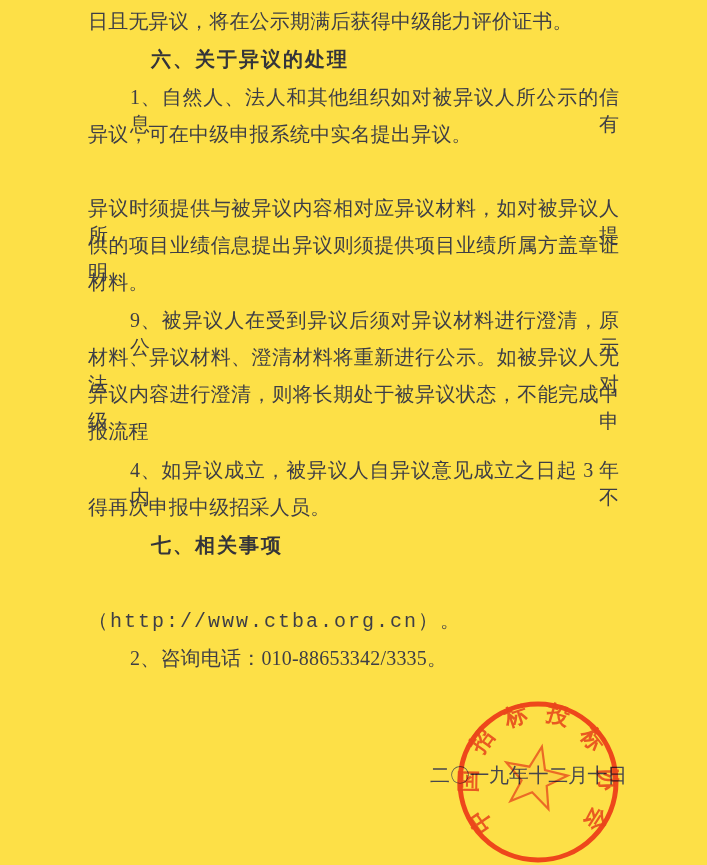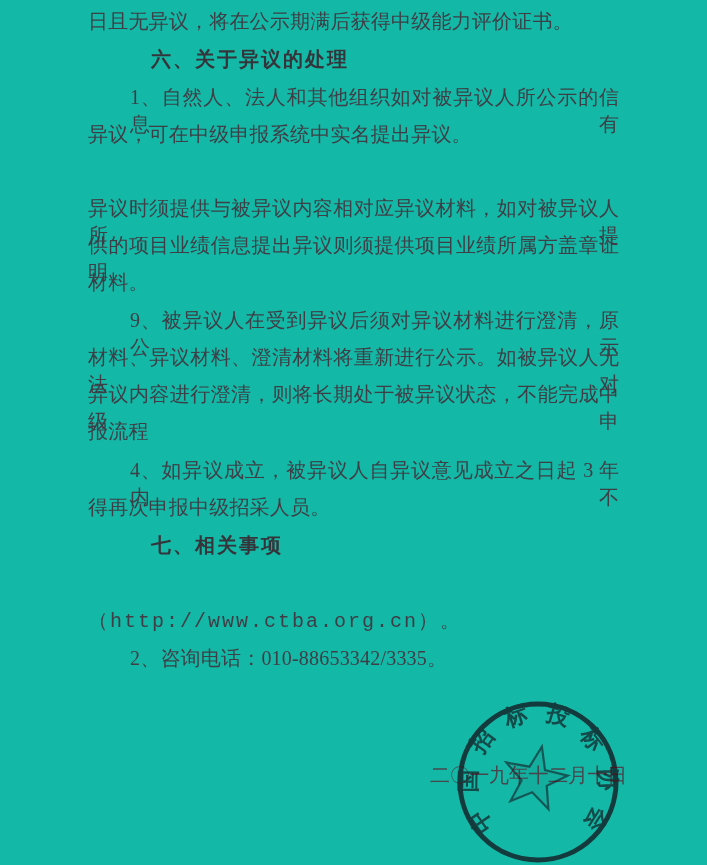--- a/index.html
+++ b/index.html
@@ -1,20 +1,20 @@
 <!DOCTYPE html>
 <html><head>
 <meta charset="utf-8">
 <style>
   html, body { margin: 0; padding: 0; background: #ffffff; }
   .page {
     position: relative;
     width: 707px;
     height: 865px;
-    background: #14b8a6;
+    background: #fde047;
     overflow: hidden;
     font-family: "Liberation Serif", "DejaVu Serif", serif;
   }
   .doc-line {
     position: absolute;
     font-size: 20px;
     line-height: 27px;
     color: #3e3e46;
     white-space: pre;
     letter-spacing: 0.2px;

